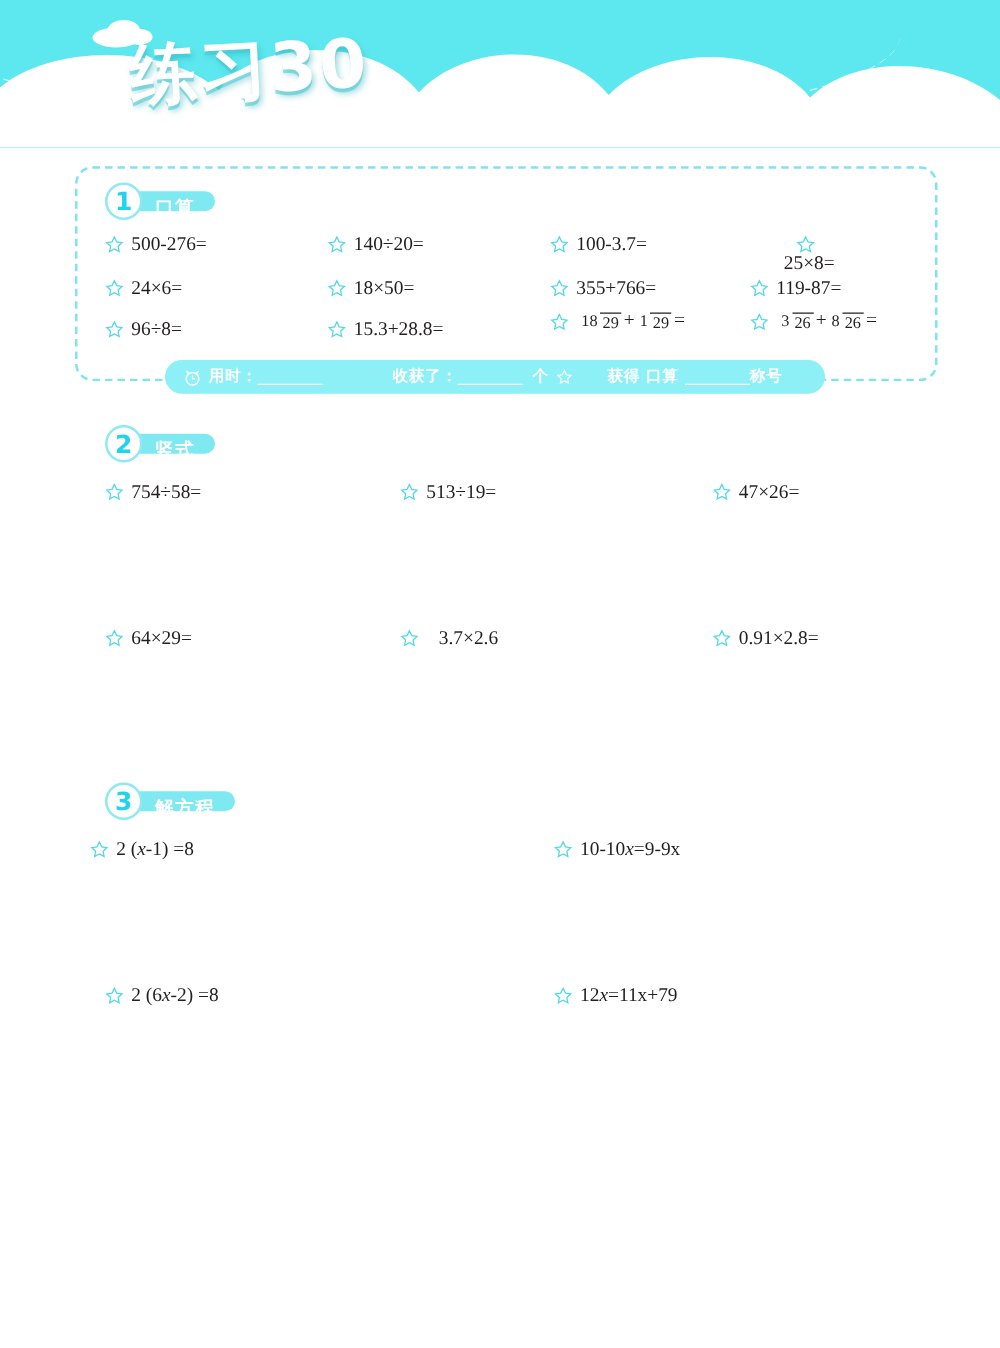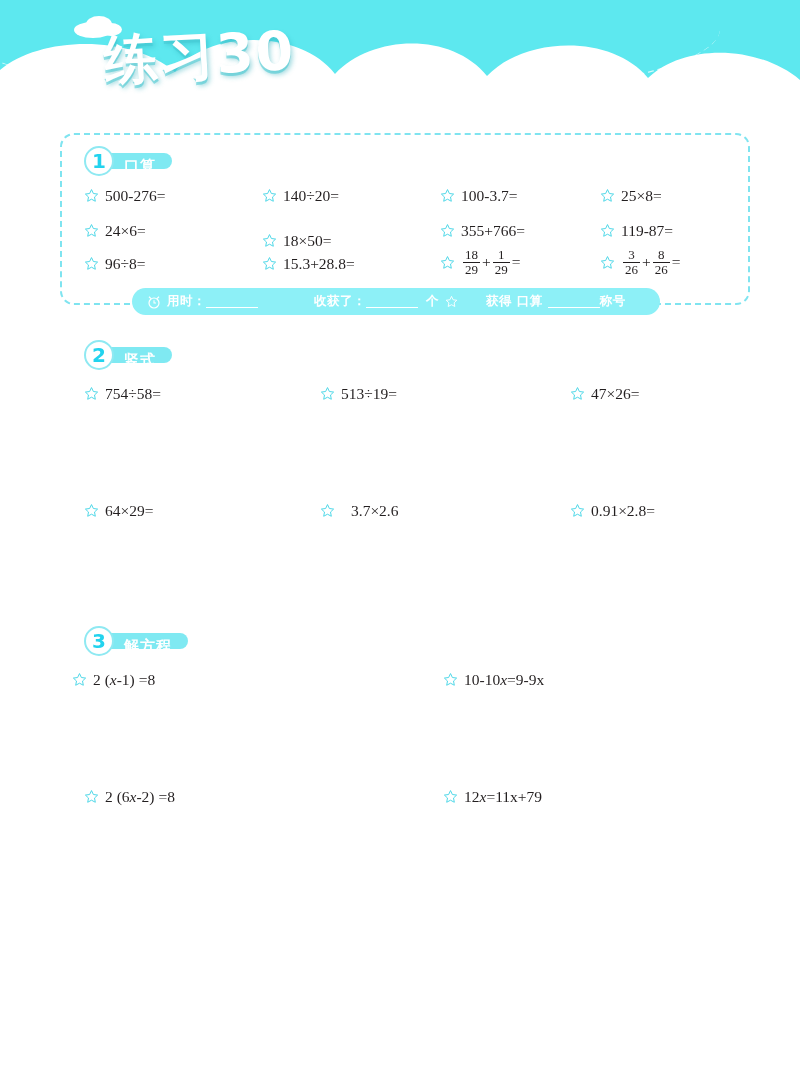--- a/index.html
+++ b/index.html
@@ -60,21 +60,21 @@
     border: 2px dashed #7fe4f0; border-radius: 14px;
   }
 
   
   .prob {
     position: absolute; display: flex; align-items: center;
     font-size: 15.5px; color: #231f20; white-space: nowrap;
   }
   .star { width: 15px; height: 15px; margin-right: 6px; flex: 0 0 auto; }
   .expr { line-height: 1; }
-  .frac { display: inline-flex; flex-direction: column; align-items: center;
+  .frac { display: inline-flex; flex-direction: row; align-items: center;
           vertical-align: middle; margin: 0 2px; font-size: 13px; line-height: 1.05; }
   .frac .num { padding: 0 2px; }
   .frac .den { padding: 0 2px; border-top: 1.2px solid #231f20; }
   .fexpr { display: inline-flex; align-items: center; font-size: 15.5px; }
   .ital { font-style: italic; }
 
   
   .banner {
     position: absolute; left: 132px; top: 288px; width: 528px; height: 27px;
     background: #8df0f7; border-radius: 14px;
@@ -121,34 +121,34 @@
         <path d="M12 2.5l3 6.3 6.8.9-5 4.7 1.3 6.8L12 17.9 5.9 21.2 7.2 14.4l-5-4.7 6.8-.9z" fill="#ffffff" stroke="#4fd8e8" stroke-width="1.6"></path>
       </svg>
     <span class="expr">140÷20=</span>
   </div>
   <div class="prob" style="left:440px; top:188px;">
     <svg class="star" viewBox="0 0 24 24">
         <path d="M12 2.5l3 6.3 6.8.9-5 4.7 1.3 6.8L12 17.9 5.9 21.2 7.2 14.4l-5-4.7 6.8-.9z" fill="#ffffff" stroke="#4fd8e8" stroke-width="1.6"></path>
       </svg>
     <span class="expr">100-3.7=</span>
   </div>
-  <div class="prob" style="left:600px; top:188px;">
+  <div class="prob" style="left:627px; top:188px;flex-direction:column;">
     <svg class="star" viewBox="0 0 24 24">
         <path d="M12 2.5l3 6.3 6.8.9-5 4.7 1.3 6.8L12 17.9 5.9 21.2 7.2 14.4l-5-4.7 6.8-.9z" fill="#ffffff" stroke="#4fd8e8" stroke-width="1.6"></path>
       </svg>
     <span class="expr">25×8=</span>
   </div>
 
   <div class="prob" style="left:84px;  top:223px;">
     <svg class="star" viewBox="0 0 24 24">
         <path d="M12 2.5l3 6.3 6.8.9-5 4.7 1.3 6.8L12 17.9 5.9 21.2 7.2 14.4l-5-4.7 6.8-.9z" fill="#ffffff" stroke="#4fd8e8" stroke-width="1.6"></path>
       </svg>
     <span class="expr">24×6=</span>
   </div>
-  <div class="prob" style="left:262px; top:233px;">
+  <div class="prob" style="left:262px; top:223px;">
     <svg class="star" viewBox="0 0 24 24">
         <path d="M12 2.5l3 6.3 6.8.9-5 4.7 1.3 6.8L12 17.9 5.9 21.2 7.2 14.4l-5-4.7 6.8-.9z" fill="#ffffff" stroke="#4fd8e8" stroke-width="1.6"></path>
       </svg>
     <span class="expr">18×50=</span>
   </div>
   <div class="prob" style="left:440px; top:223px;justify-content:center;">
     <svg class="star" viewBox="0 0 24 24">
         <path d="M12 2.5l3 6.3 6.8.9-5 4.7 1.3 6.8L12 17.9 5.9 21.2 7.2 14.4l-5-4.7 6.8-.9z" fill="#ffffff" stroke="#4fd8e8" stroke-width="1.6"></path>
       </svg>
     <span class="expr">355+766=</span>

